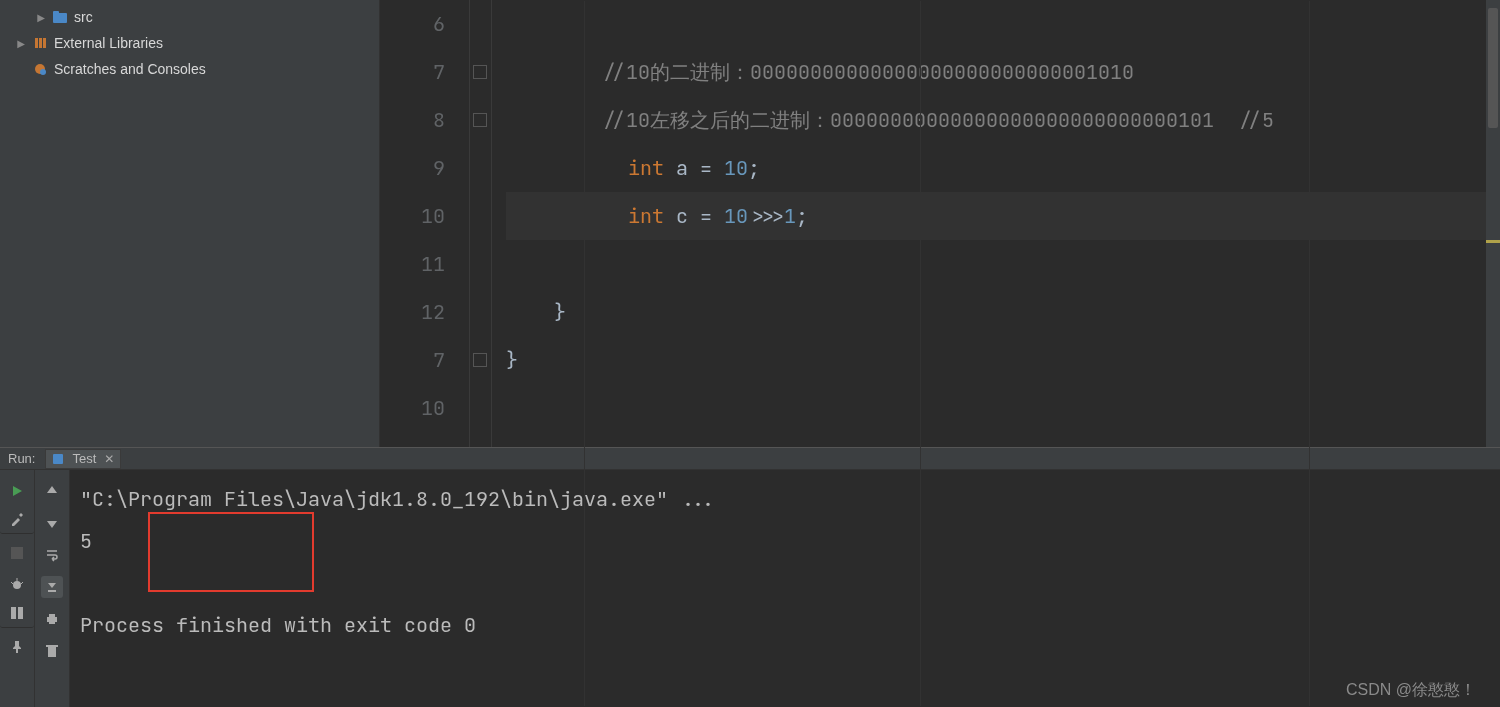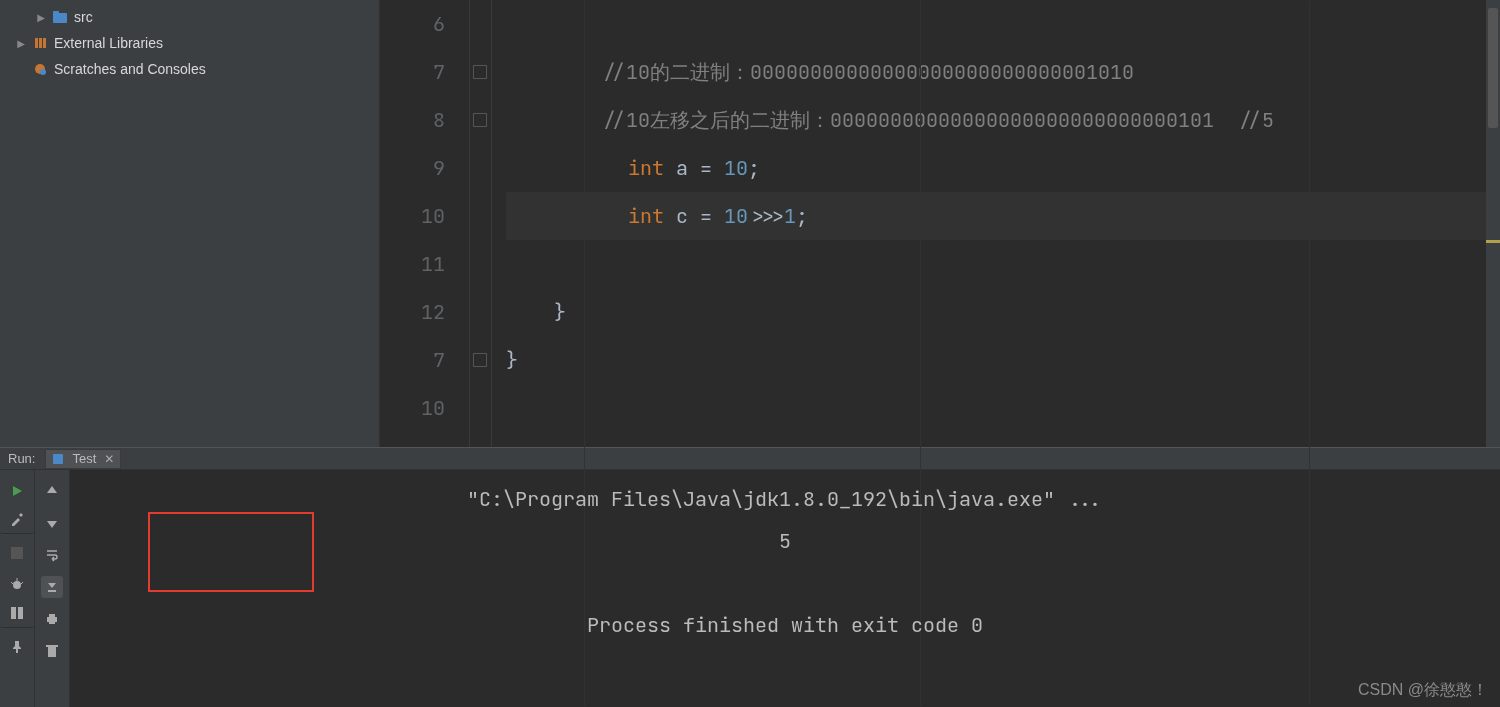--- a/index.html
+++ b/index.html
@@ -114,21 +114,20 @@
     position: absolute; left: 0; right: 0; height: 3px;
   }
 
   
   .run-panel {
     height: 260px;
     display: flex;
     flex-direction: column;
     border-top: 1px solid #555;
     background: #2b2b2b;
-    text-align: center;
   }
   .run-header {
     display: flex;
     align-items: center;
     height: 22px;
     background: #3c3f41;
     border-bottom: 1px solid #323232;
     font-size: 13px;
     color: #bbbbbb;
     padding-left: 8px;
@@ -179,21 +178,21 @@
   .console .row { white-space: pre; }
   .highlight-box {
     position: absolute;
     border: 2px solid #e33b2e;
     left: 78px; top: 42px; width: 166px; height: 80px;
     pointer-events: none;
   }
 
   .watermark {
     position: absolute;
-    right: 12px; bottom: 6px;
+    right: 24px; bottom: 6px;
     color: #8a8a8a;
     font-size: 16px;
     font-family: "Microsoft YaHei", sans-serif;
   }
 </style>
 </head>
 <body>
 
 <div class="layout">
   <div class="upper">

